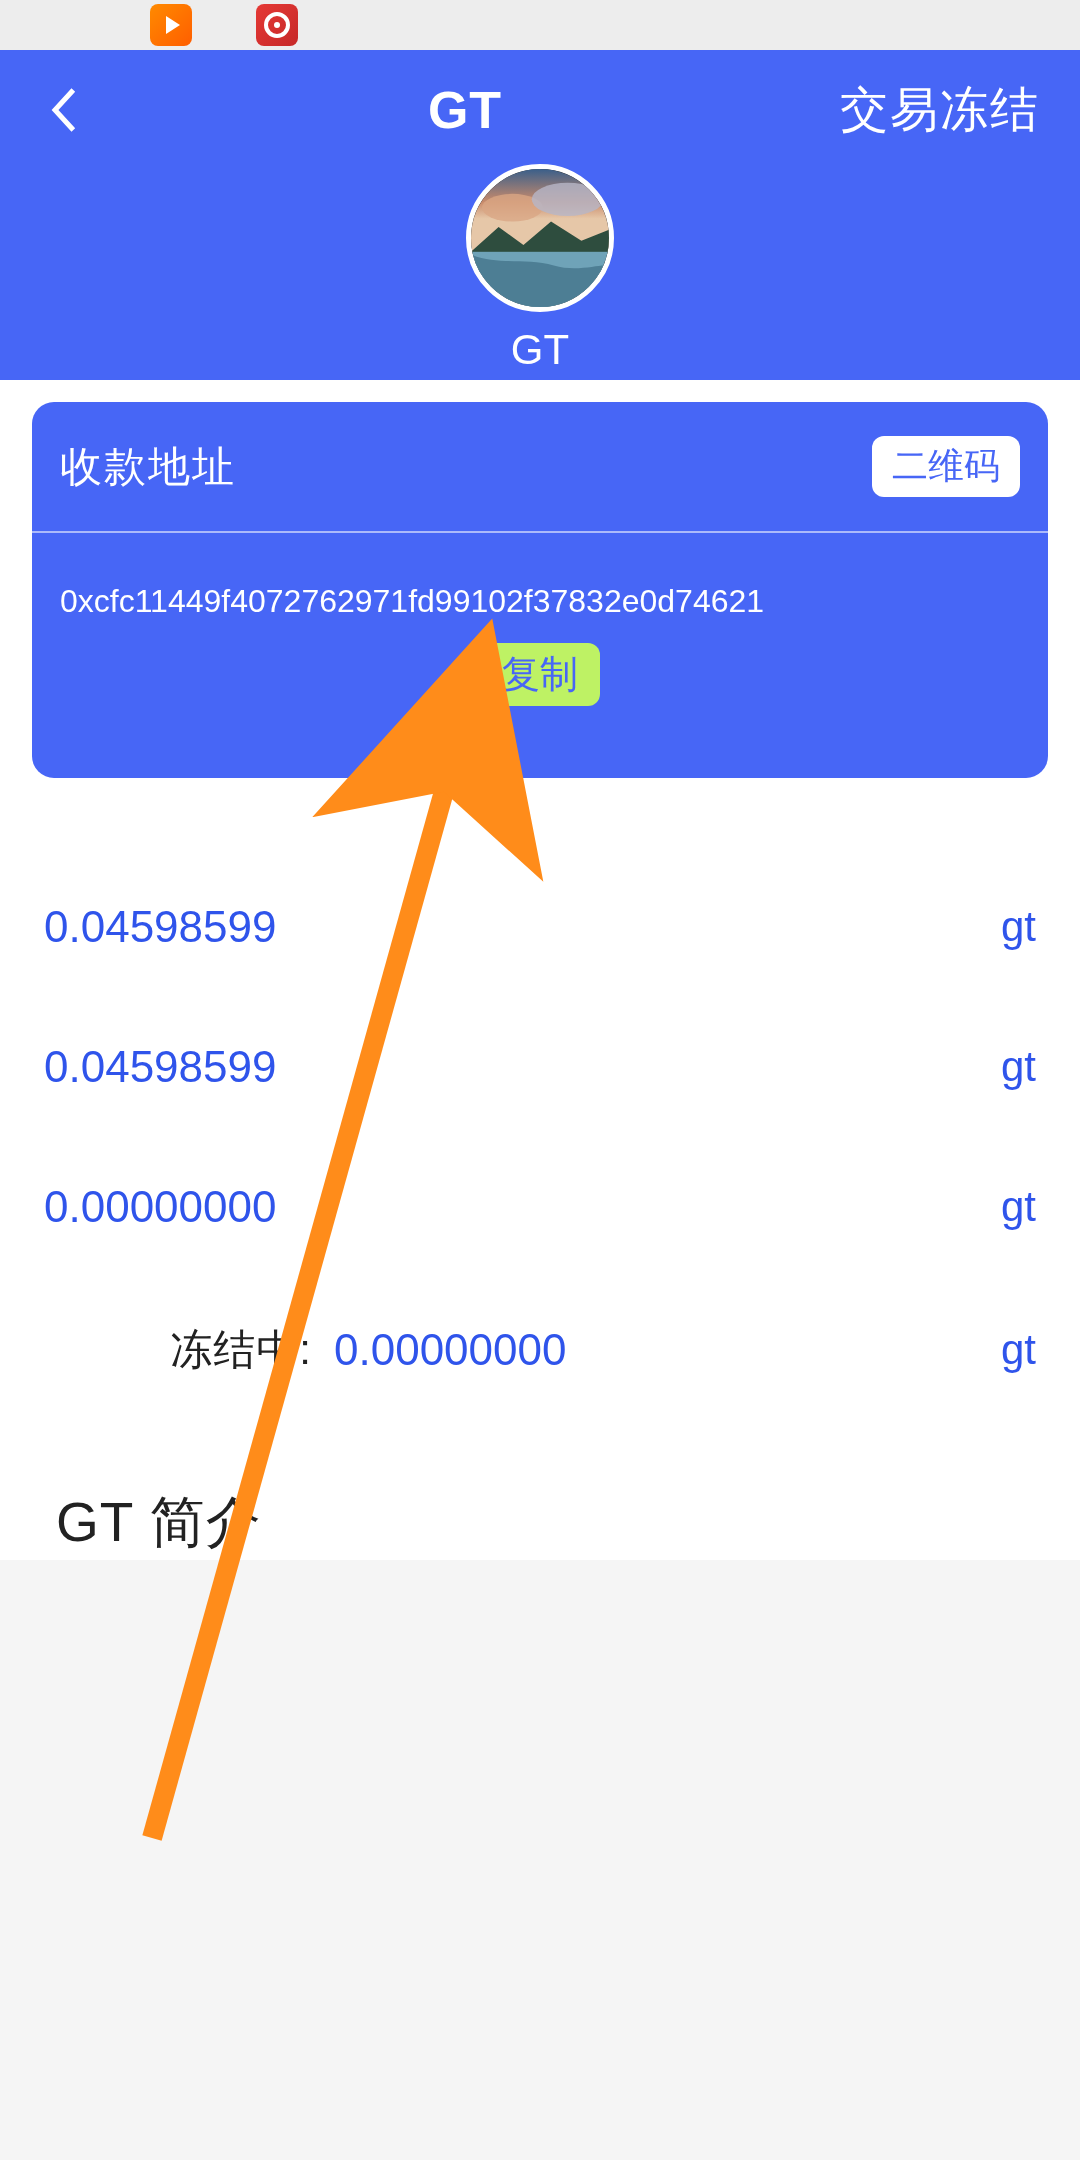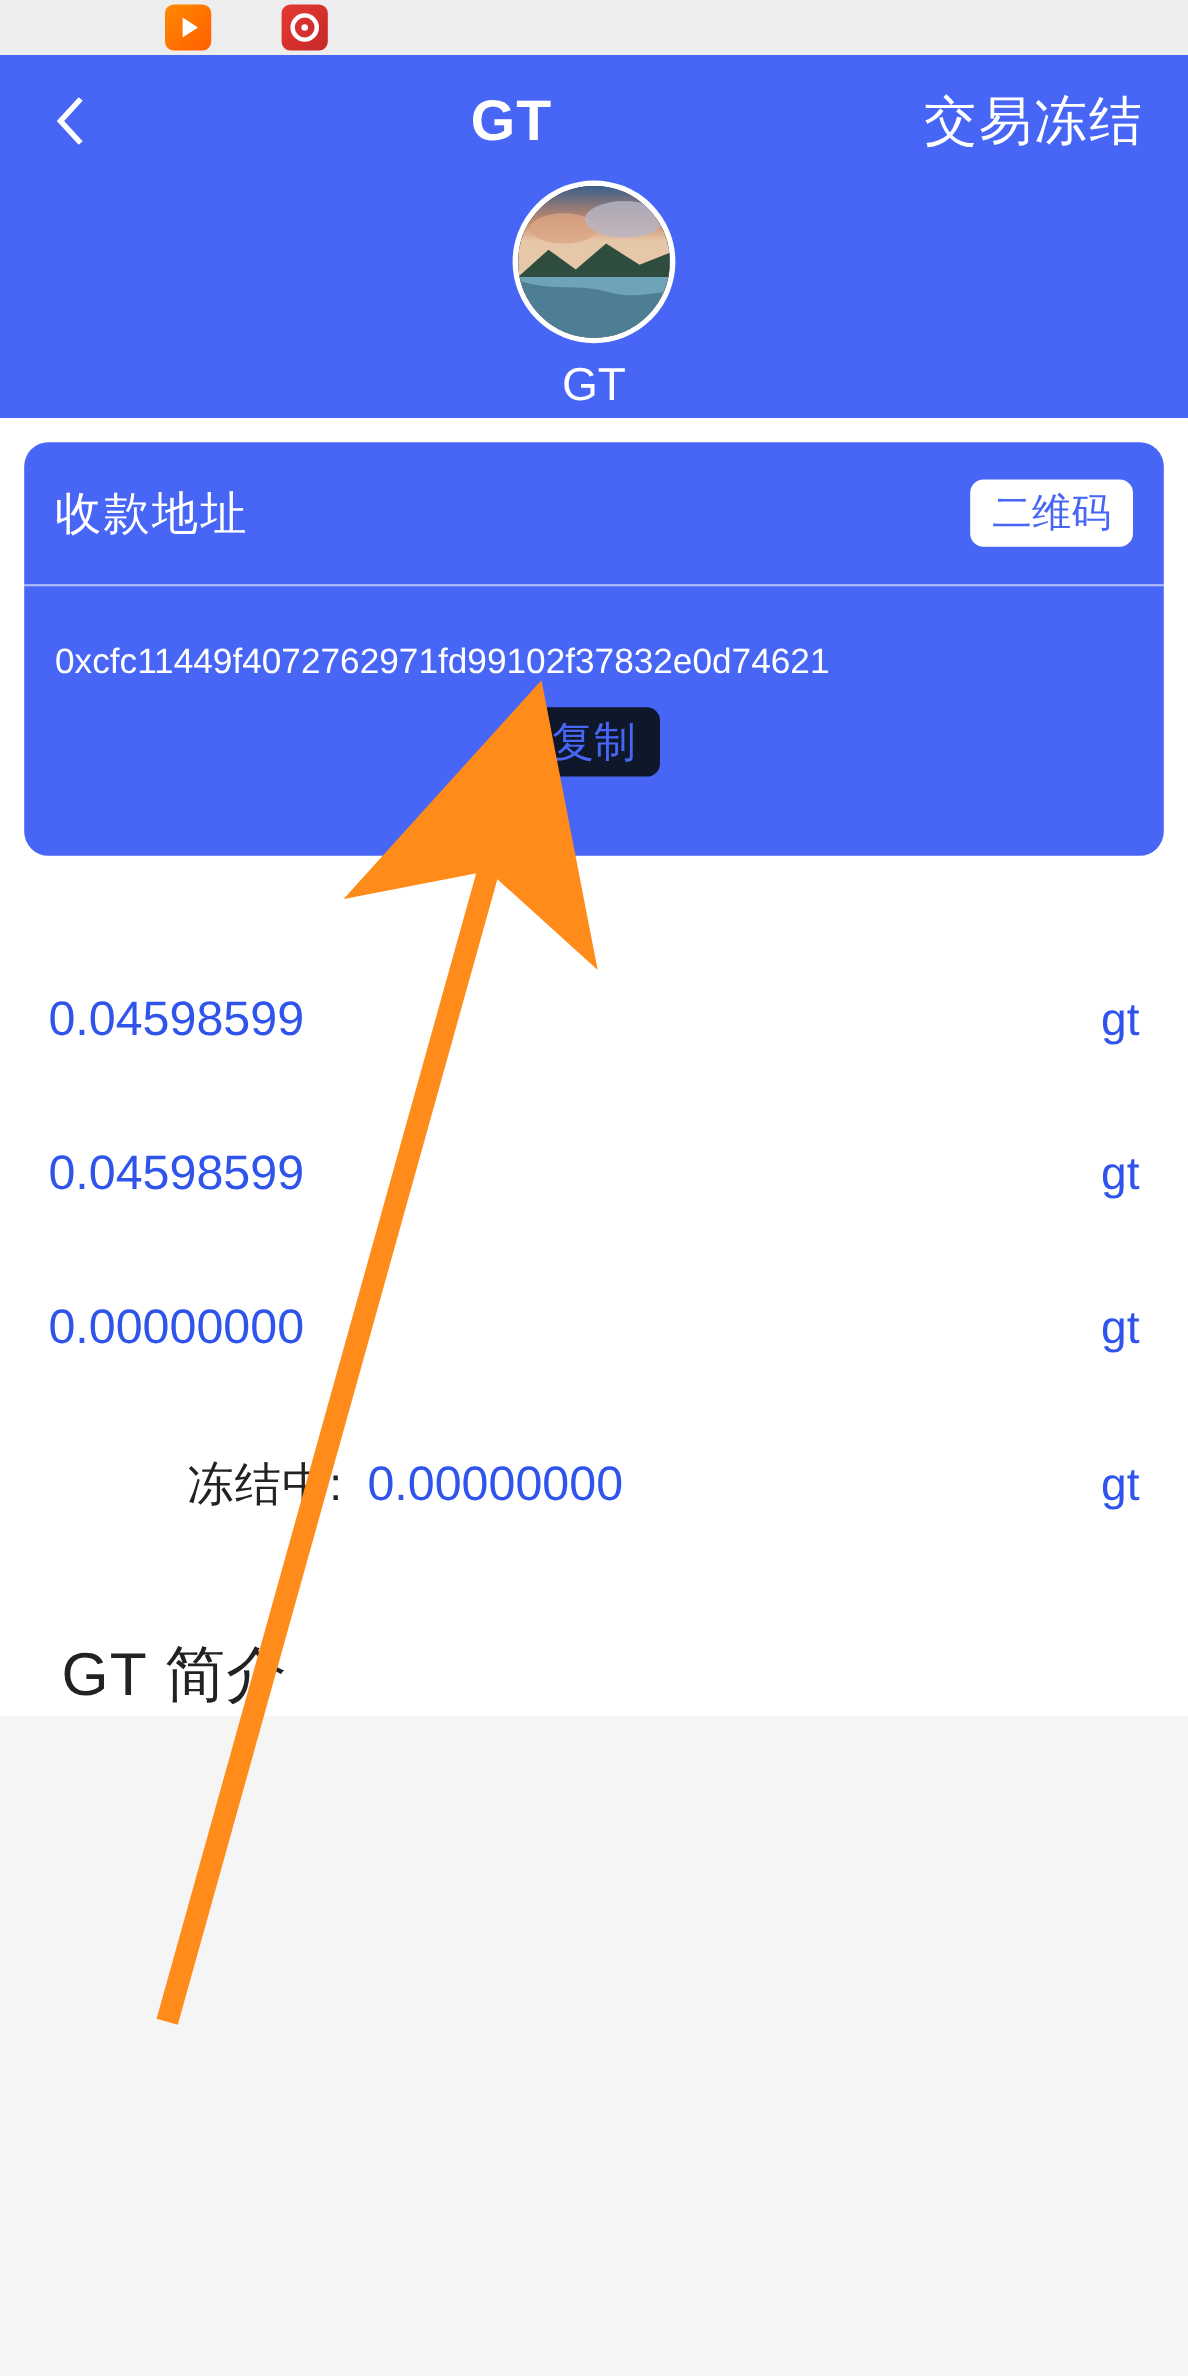--- a/index.html
+++ b/index.html
@@ -22,29 +22,29 @@
     .back svg { stroke:#fff; stroke-width:6; fill:none; }
     .titlebar-title { font-size:52px; font-weight:700; letter-spacing:1px; }
     .records { font-size:48px; font-weight:500; letter-spacing:2px; }
     .avatar-wrap { margin-top:22px; display:flex; flex-direction:column; align-items:center; }
     .avatar { width:148px; height:148px; border-radius:50%; border:5px solid #fff; overflow:hidden; background:#222; }
     .avatar svg { width:100%; height:100%; display:block; }
     .avatar-label { margin-top:14px; font-size:42px; font-weight:500; }
 
     
     .main { background:#fff; padding:0; }
-    .card-pad { padding:22px 22px 0; }
+    .card-pad { padding:22px 32px 0; }
     .card { background:#4766F6; border-radius:22px; color:#fff; padding:34px 28px 72px; position:relative; }
     .card-head { display:flex; justify-content:space-between; align-items:center; }
     .card-head-title { font-size:42px; letter-spacing:2px; }
     .qr-btn { background:#ffffff; color:#4766F6; font-size:36px; font-weight:500; border-radius:12px; padding:6px 20px; border:none; }
     .divider { height:2px; background:rgba(255,255,255,0.55); margin:34px -28px 48px; }
     .address { font-size:32px; line-height:1.25; word-break:break-all; }
     .copy-wrap { display:flex; justify-content:center; margin-top:22px; }
-    .copy-btn { background:#0f172a; color:#4766F6; font-size:38px; font-weight:500; border-radius:12px; padding:6px 22px; border:none; }
+    .copy-btn { background:#bef264; color:#4766F6; font-size:38px; font-weight:500; border-radius:12px; padding:6px 22px; border:none; }
 
     
     .balances { padding:86px 44px 0; }
     .brow { display:flex; align-items:center; padding:38px 0; }
     .brow + .brow { margin-top:14px; }
     .blabel { width:290px; font-size:42px; color:#222; text-align:right; padding-right:22px; letter-spacing:1px; }
     .bvalue { flex:1; font-size:44px; color:#2F54EB; font-weight:500; }
     .bunit  { font-size:42px; color:#2F54EB; font-weight:500; }
 
     .section-title { font-size:55px; color:#222; padding:70px 56px 0; letter-spacing:1px; }

